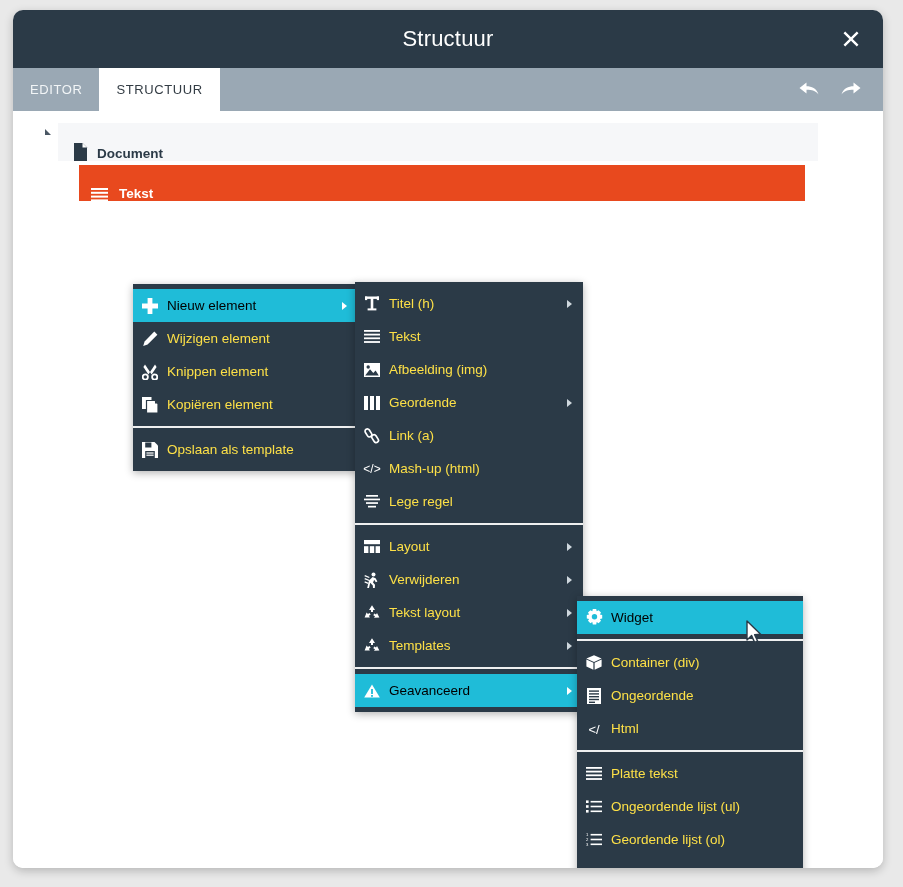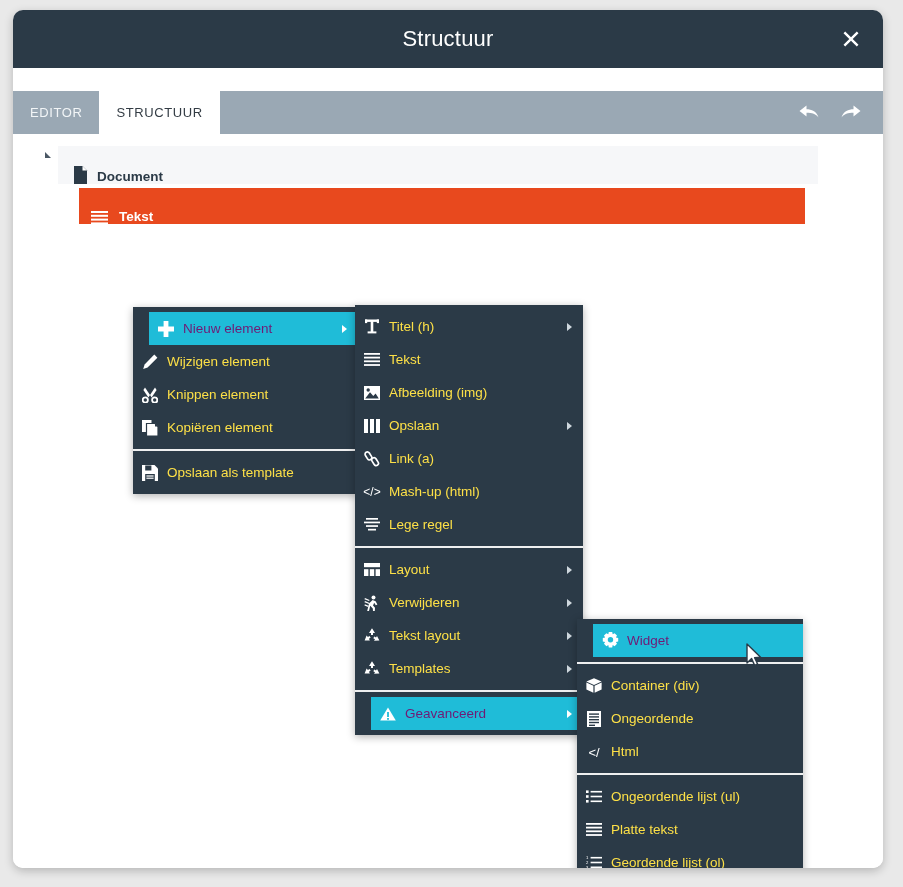--- a/index.html
+++ b/index.html
@@ -53,21 +53,20 @@
     justify-content: center;
     cursor: pointer;
   }
   #close-btn svg { display:block; }
 
   
   #tabbar {
     position: relative;
     height: 43px;
     background: #9aa8b4;
-    margin-top: 23px;
   }
   .tab {
     display: inline-block;
     height: 43px;
     line-height: 43px;
     padding: 0 17px;
     font-size: 13px;
     letter-spacing: 0.6px;
     color: #f2f5f7;
     cursor: pointer;
@@ -165,22 +164,21 @@
     width: 34px;
     min-width: 34px;
     display: flex;
     align-items: center;
     justify-content: center;
   }
   .mi .ico svg { display:block; }
   .mi .txt { white-space: nowrap; }
   .mi.hl {
     background: #1fbcd8;
-    color: #701a75;
-    margin-left: 16px;
+    color: #000000;
   }
   .mi .arrow {
     position: absolute;
     right: 11px;
     top: 50%;
     margin-top: -4px;
     width: 0; height: 0;
     border-left: 5px solid #cfd8de;
     border-top: 4px solid transparent;
     border-bottom: 4px solid transparent;
@@ -358,21 +356,21 @@
         </div>
 
         <div class="mi">
           <span class="ico">
             <svg width="16" height="14" viewBox="0 0 16 14">
               <rect x="0" y="0" width="4" height="14" fill="#ffffff"></rect>
               <rect x="6" y="0" width="4" height="14" fill="#ffffff"></rect>
               <rect x="12" y="0" width="4" height="14" fill="#ffffff"></rect>
             </svg>
           </span>
-          <span class="txt">Opslaan</span>
+          <span class="txt">Geordende</span>
           <span class="arrow"></span>
         </div>
 
         <div class="mi">
           <span class="ico">
             <svg width="16" height="16" viewBox="0 0 16 16">
               <rect x="2.2" y="0.6" width="4.6" height="8.6" rx="2.3" fill="none" stroke="#ffffff" stroke-width="1.7" transform="rotate(-32 4.5 5)"></rect>
               <rect x="8.8" y="6.4" width="4.6" height="8.6" rx="2.3" fill="none" stroke="#ffffff" stroke-width="1.7" transform="rotate(-32 11 10.7)"></rect>
             </svg>
           </span>
@@ -524,41 +522,41 @@
           <span class="txt">Html</span>
         </div>
       </div>
 
       <div class="msep"></div>
 
       <div class="mgroup">
         <div class="mi">
           <span class="ico">
             <svg width="16" height="13" viewBox="0 0 16 13">
+              <rect x="0" y="0" width="16" height="1.8" fill="#ffffff"></rect>
+              <rect x="0" y="3.7" width="16" height="1.8" fill="#ffffff"></rect>
+              <rect x="0" y="7.4" width="16" height="1.8" fill="#ffffff"></rect>
+              <rect x="0" y="11.1" width="16" height="1.8" fill="#ffffff"></rect>
+            </svg>
+          </span>
+          <span class="txt">Platte tekst</span>
+        </div>
+
+        <div class="mi">
+          <span class="ico">
+            <svg width="16" height="13" viewBox="0 0 16 13">
               <rect x="0" y="0.4" width="2.6" height="2.6" fill="#ffffff"></rect>
               <rect x="0" y="5.2" width="2.6" height="2.6" fill="#ffffff"></rect>
               <rect x="0" y="10" width="2.6" height="2.6" fill="#ffffff"></rect>
               <rect x="4.6" y="0.9" width="11.4" height="1.6" fill="#ffffff"></rect>
               <rect x="4.6" y="5.7" width="11.4" height="1.6" fill="#ffffff"></rect>
               <rect x="4.6" y="10.5" width="11.4" height="1.6" fill="#ffffff"></rect>
             </svg>
           </span>
           <span class="txt">Ongeordende lijst (ul)</span>
-        </div>
-
-        <div class="mi">
-          <span class="ico">
-            <svg width="16" height="13" viewBox="0 0 16 13">
-              <rect x="0" y="0" width="16" height="1.8" fill="#ffffff"></rect>
-              <rect x="0" y="3.7" width="16" height="1.8" fill="#ffffff"></rect>
-              <rect x="0" y="7.4" width="16" height="1.8" fill="#ffffff"></rect>
-              <rect x="0" y="11.1" width="16" height="1.8" fill="#ffffff"></rect>
-            </svg>
-          </span>
-          <span class="txt">Platte tekst</span>
         </div>
 
         <div class="mi">
           <span class="ico">
             <svg width="16" height="13" viewBox="0 0 16 13">
               <text x="0" y="3.2" font-family="'Liberation Sans', sans-serif" font-size="4.2" fill="#ffffff">1</text>
               <text x="0" y="8" font-family="'Liberation Sans', sans-serif" font-size="4.2" fill="#ffffff">2</text>
               <text x="0" y="12.8" font-family="'Liberation Sans', sans-serif" font-size="4.2" fill="#ffffff">3</text>
               <rect x="4.6" y="0.9" width="11.4" height="1.6" fill="#ffffff"></rect>
               <rect x="4.6" y="5.7" width="11.4" height="1.6" fill="#ffffff"></rect>

